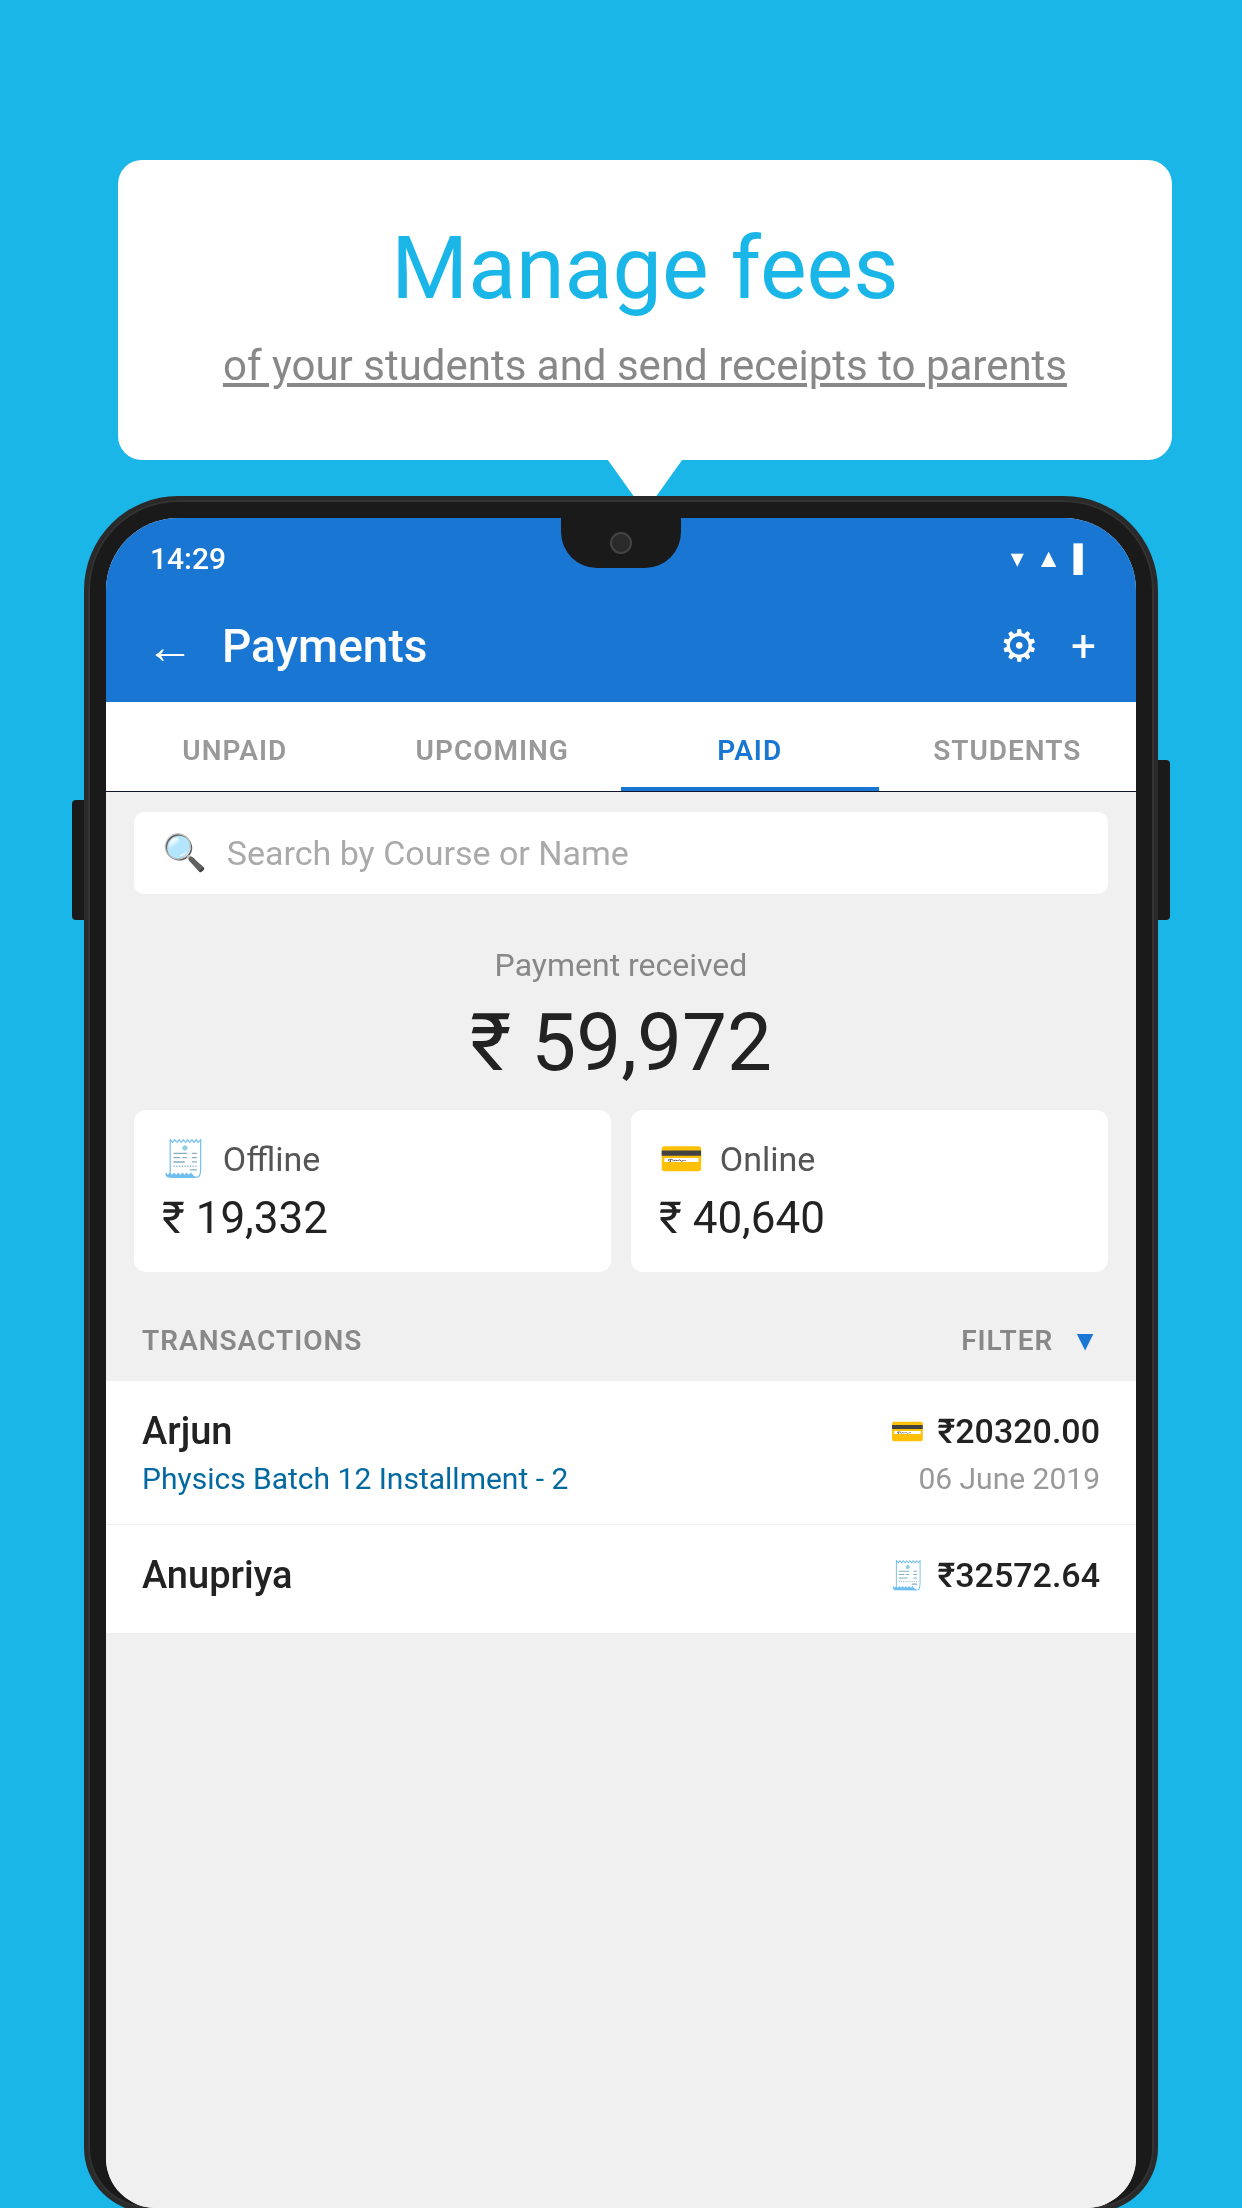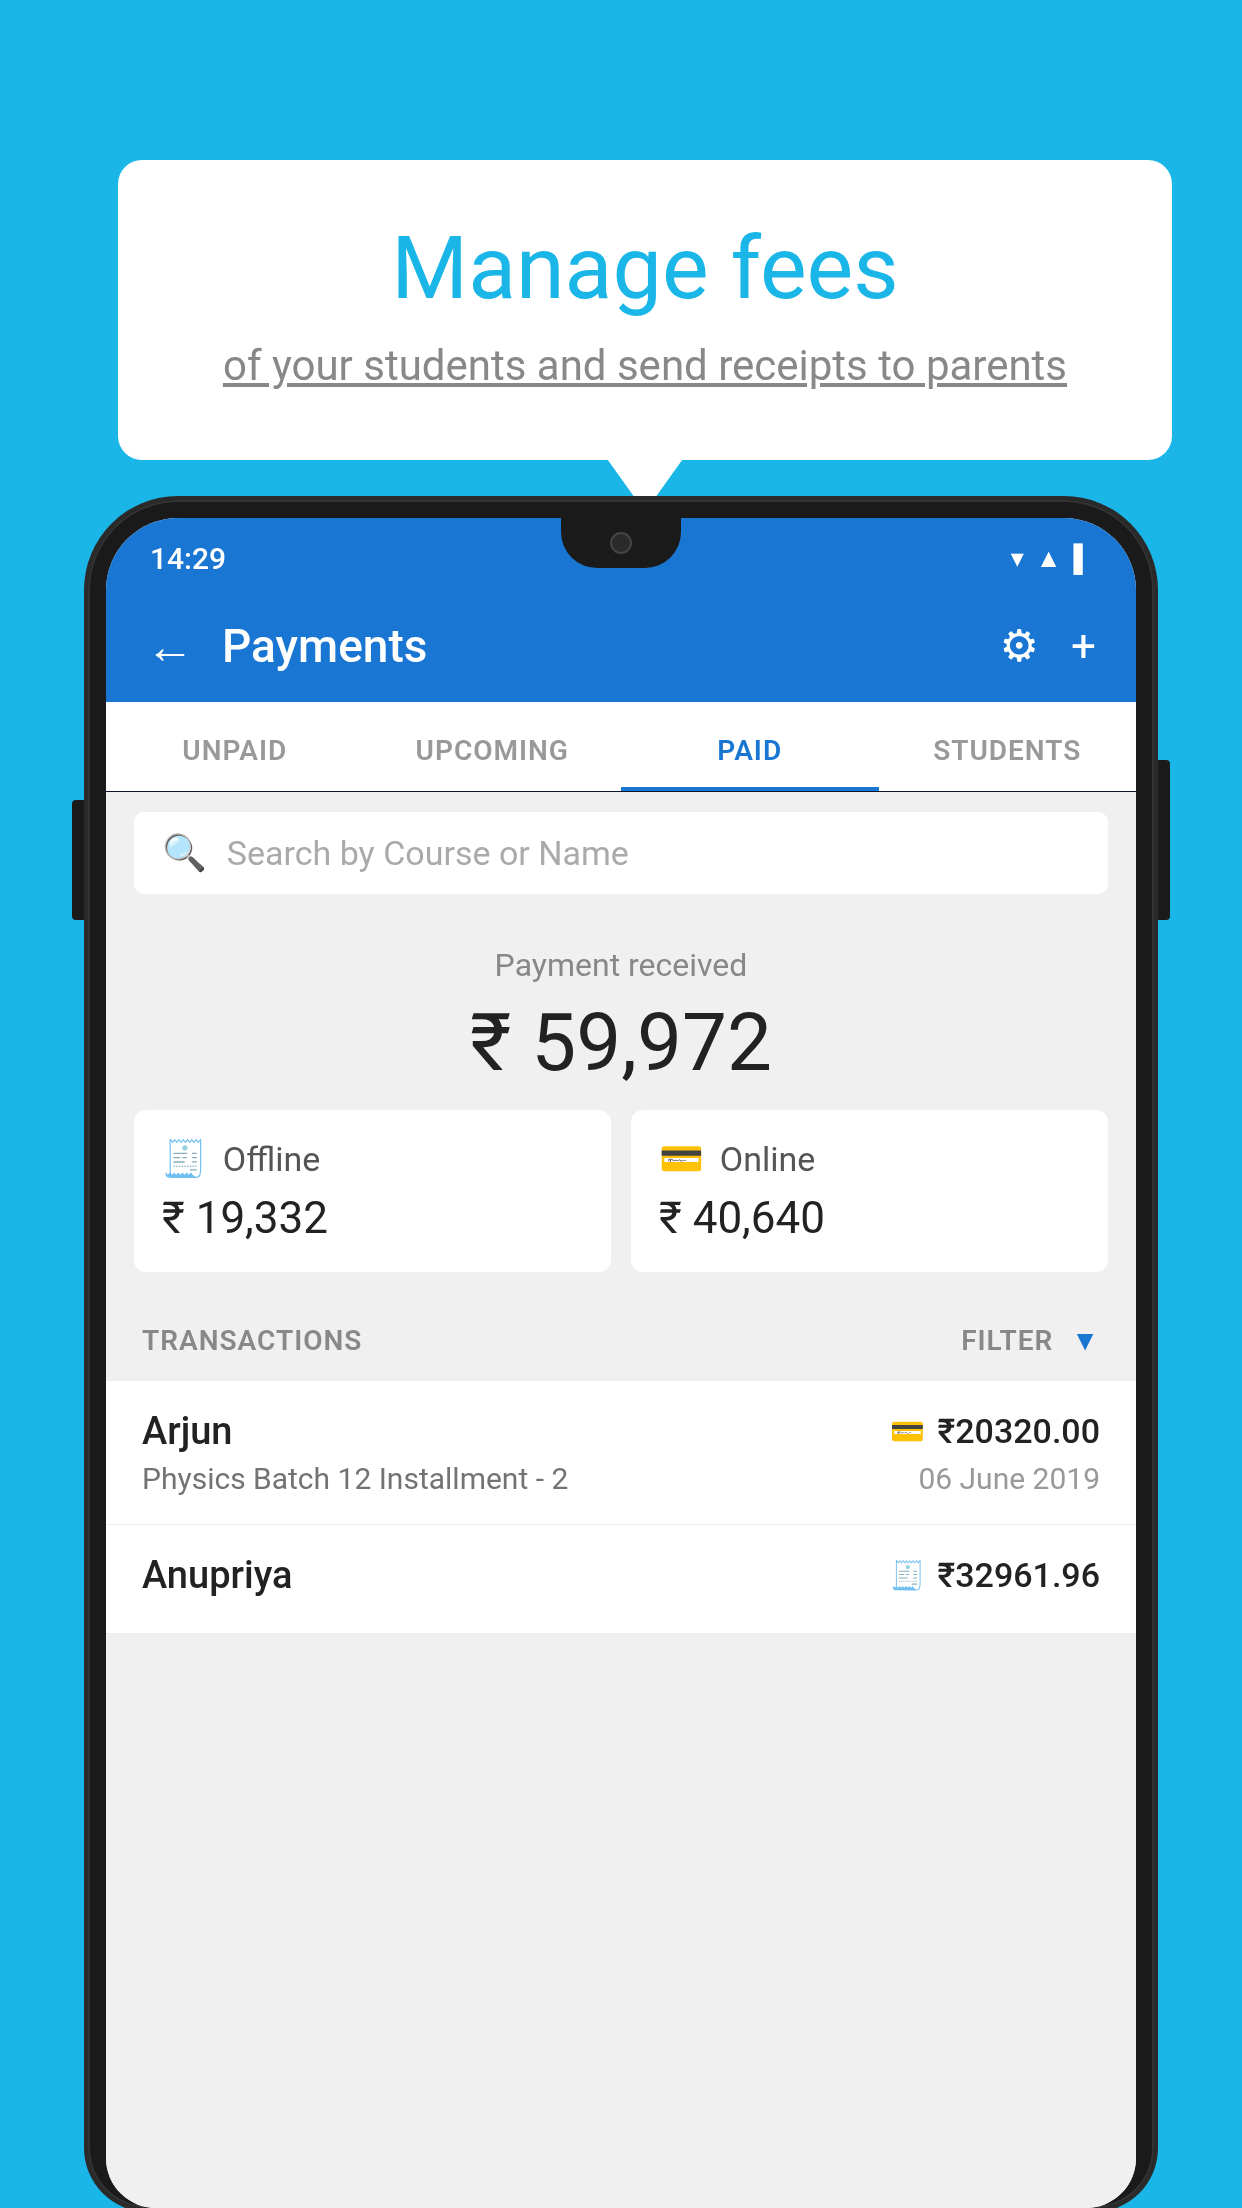--- a/index.html
+++ b/index.html
@@ -381,21 +381,21 @@
     }
 
     .transaction-bottom {
       display: flex;
       justify-content: space-between;
       align-items: center;
     }
 
     .course-name {
       font-size: 30px;
-      color: #737373;
+      color: #0369a1;
     }
 
     .transaction-date {
       font-size: 30px;
       color: #999999;
     }
 
     .phone-content {
       display: flex;
       flex-direction: column;
@@ -496,21 +496,21 @@
               <span class="course-name">Physics Batch 12 Installment - 2</span>
               <span class="transaction-date">06 June 2019</span>
             </div>
           </div>
 
           <div class="transaction-row">
             <div class="transaction-top">
               <span class="student-name">Anupriya</span>
               <div class="transaction-right">
                 <span class="card-pay-icon">🧾</span>
-                <span class="transaction-amount">₹32961.96</span>
+                <span class="transaction-amount">₹32572.64</span>
               </div>
             </div>
             <div class="transaction-bottom">
               <span class="course-name"></span>
               <span class="transaction-date"></span>
             </div>
           </div>
 
         </div>
       </div>

